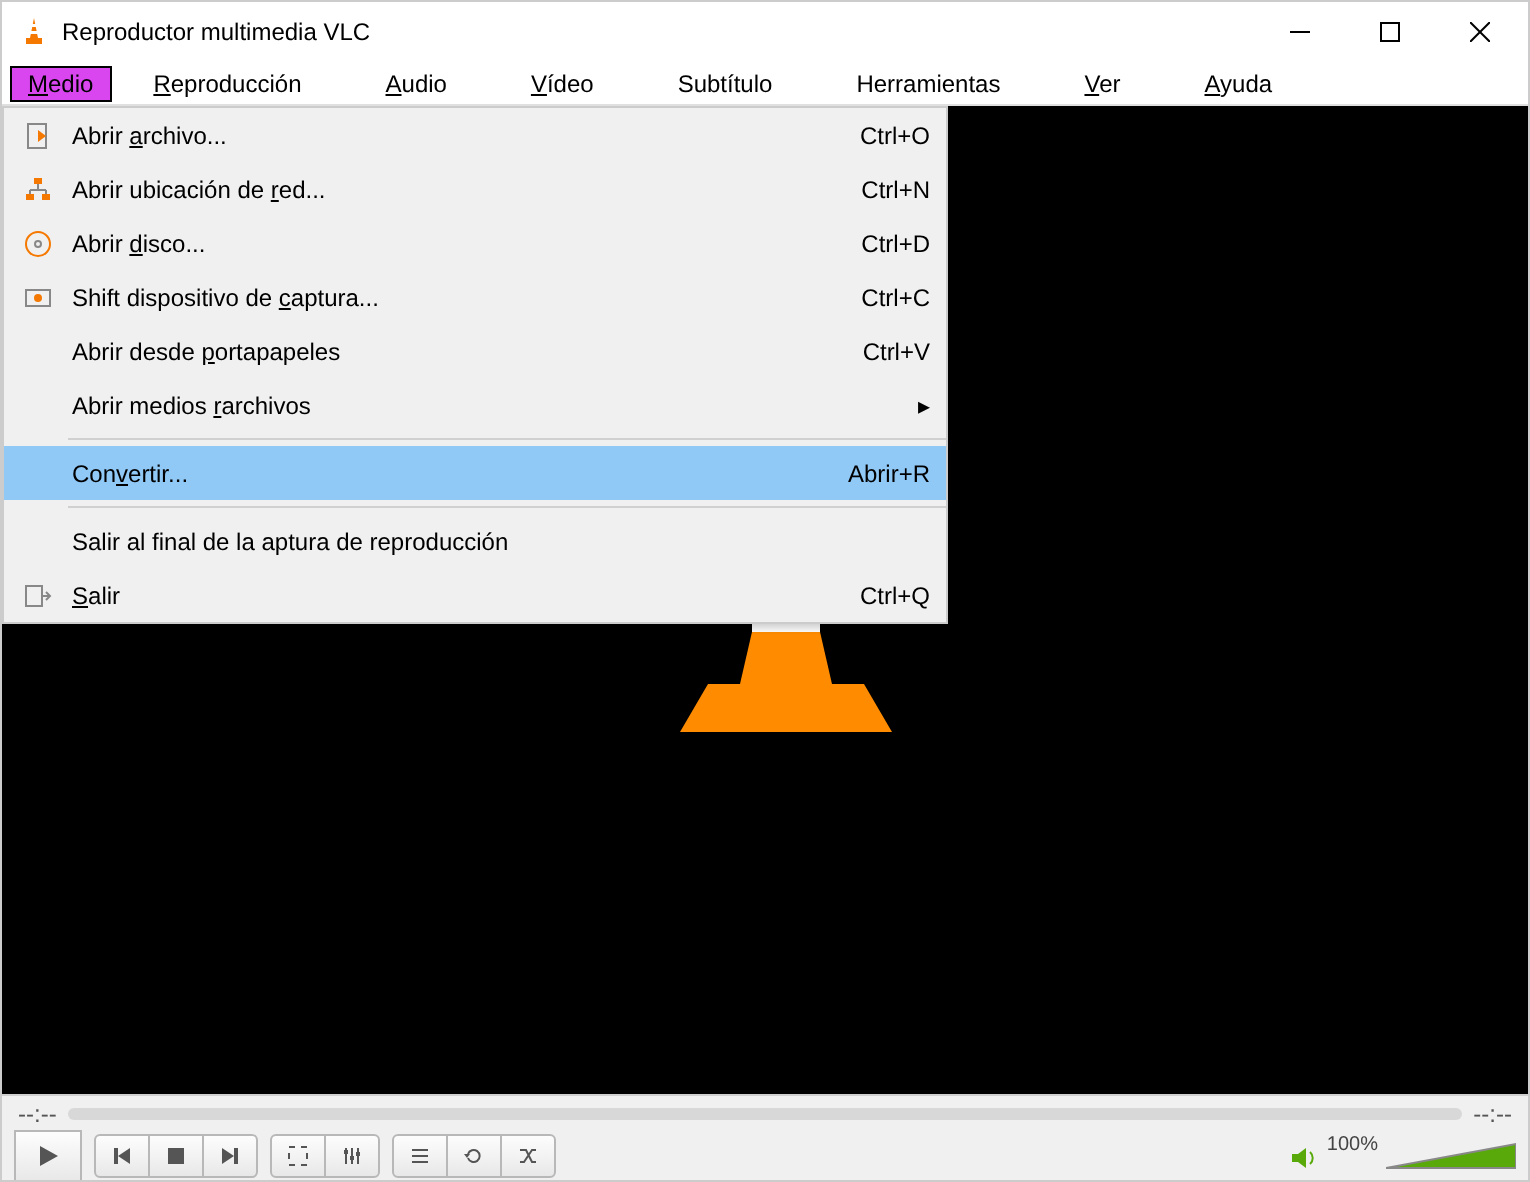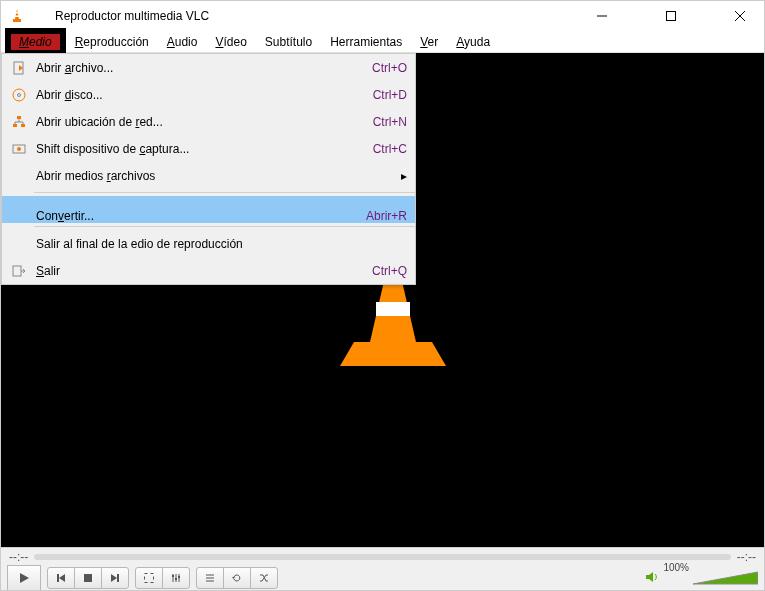--- a/index.html
+++ b/index.html
@@ -1,52 +1,52 @@
 <!DOCTYPE html>
 <html><head>
 <meta charset="utf-8">
 <style>
 * { margin: 0; padding: 0; box-sizing: border-box; font-family: "Segoe UI", Tahoma, sans-serif; font-size: 12px; }
 body { background: #fff; width: 765px; height: 591px; overflow: hidden; border: 1px solid #ccc; }
 
-.titlebar { height: 30px; display: flex; align-items: center; padding: 0 2px 0 8px; background: #fff; gap: 24px; }
+.titlebar { height: 30px; display: flex; align-items: center; padding: 0 2px 0 8px; background: #fff; }
 .titlebar .cone { width: 16px; height: 16px; margin-right: 6px; }
 .titlebar .title { flex: 1; }
 .titlebar .winbtn { width: 45px; height: 30px; display: flex; align-items: center; justify-content: center; }
 
 .menubar { height: 22px; display: flex; align-items: center; padding: 0 4px; border-bottom: 1px solid #e0e0e0; gap: 0; }
-.menubar .menu-item { padding: 2px 9px; cursor: default; }
-.menubar .menu-item.active { background: #b91c1c; border: 6px solid #000000; padding: 1px 8px; font-style: italic; }
+.menubar .menu-item { padding: 2px 21px; cursor: default; }
+.menubar .menu-item.active { background: #d946ef; border: 1px solid #000000; padding: 1px 8px; }
 .menubar .menu-item .u { text-decoration: underline; }
 
 .content { position: relative; height: 494px; background: #000; overflow: hidden; }
 .logo-cone { position: absolute; left: 335px; top: 183px; }
 
-.dropdown { position: absolute; left: 0; top: 0; width: 415px; background: #f0f0f0; border: 1px solid #ccc; z-index: 10; box-shadow: 2px 2px 4px rgba(0,0,0,0.2); }
+.dropdown { position: absolute; left: 0; top: 0; width: 473px; background: #f0f0f0; border: 1px solid #ccc; z-index: 10; box-shadow: 2px 2px 4px rgba(0,0,0,0.2); }
 .dropdown .row { display: flex; align-items: center; height: 27px; padding: 0 8px 0 6px; }
-.dropdown .row.hover { background: #90c8f6; align-items: flex-end; }
+.dropdown .row.hover { background: #90c8f6; }
 .dropdown .sep { height: 1px; background: #d0d0d0; margin: 3px 0 3px 32px; }
 .dropdown .ico { width: 22px; display: flex; justify-content: center; }
 .dropdown .lbl { flex: 1; padding-left: 6px; }
 .dropdown .lbl .u { text-decoration: underline; }
-.dropdown .shortcut { color: #701a75; }
+.dropdown .shortcut { color: #000000; }
 .dropdown .arrow { margin-left: auto; }
 
 .bottombar { height: 44px; background: #f0f0f0; border-top: 1px solid #d0d0d0; display: flex; flex-direction: column; }
 .seekrow { display: flex; align-items: center; height: 18px; padding: 0 8px; gap: 6px; font-size: 11px; color: #555; }
 .seekbar { flex: 1; height: 6px; background: #d8d8d8; border-radius: 3px; }
 .controls { display: flex; align-items: center; padding: 0 6px; gap: 6px; height: 26px; }
 .cbtn { width: 28px; height: 22px; border: 1px solid #b8b8b8; background: linear-gradient(#fdfdfd,#e8e8e8); display: flex; align-items: center; justify-content: center; }
 .cbtn.big { width: 34px; height: 26px; }
 .bgroup { display: flex; }
 .bgroup .cbtn { border-radius: 0; margin-left: -1px; }
 .bgroup .cbtn:first-child { border-top-left-radius: 3px; border-bottom-left-radius: 3px; margin-left: 0; }
 .bgroup .cbtn:last-child { border-top-right-radius: 3px; border-bottom-right-radius: 3px; }
 .spacer { flex: 1; }
-.vol { display: flex; align-items: flex-start; gap: 4px; }
+.vol { display: flex; align-items: flex-end; gap: 4px; }
 .voltext { font-size: 10px; color: #444; position: relative; top: -8px;}
 .voltri { width: 65px; height: 16px; }
 
 svg { display: block; }
 </style>
 </head>
 <body>
 
 <div class="titlebar">
   <span class="cone">
@@ -104,67 +104,72 @@
             <rect x="2" y="1" width="9" height="12" fill="none" stroke="#888"></rect>
             <polygon points="7,4 11,7 7,10" fill="#f57900"></polygon>
           </svg>
         </span>
       <span class="lbl"><span>Abrir </span><span class="u">a</span><span>rchivo...</span></span>
       <span class="shortcut">Ctrl+O</span>
     </div>
     <div class="row">
       <span class="ico">
           <svg width="14" height="14">
-            <circle cx="7" cy="7" r="6" fill="none" stroke="#f57900"></circle>
-            <circle cx="7" cy="7" r="1.5" fill="none" stroke="#888"></circle>
-          </svg>
-        </span>
-      <span class="lbl"><span>Abrir </span><span class="u">d</span><span>isco...</span></span>
-      <span class="shortcut">Ctrl+D</span>
-    </div>
-    <div class="row">
-      <span class="ico">
-          <svg width="14" height="14">
             <rect x="5" y="1" width="4" height="3" fill="#f57900"></rect>
             <rect x="1" y="9" width="4" height="3" fill="#f57900"></rect>
             <rect x="9" y="9" width="4" height="3" fill="#f57900"></rect>
             <line x1="7" y1="4" x2="7" y2="7" stroke="#888"></line>
             <line x1="3" y1="9" x2="3" y2="7" stroke="#888"></line>
             <line x1="11" y1="9" x2="11" y2="7" stroke="#888"></line>
             <line x1="3" y1="7" x2="11" y2="7" stroke="#888"></line>
           </svg>
         </span>
       <span class="lbl"><span>Abrir ubicación de </span><span class="u">r</span><span>ed...</span></span>
       <span class="shortcut">Ctrl+N</span>
     </div>
     <div class="row">
       <span class="ico">
           <svg width="14" height="14">
+            <circle cx="7" cy="7" r="6" fill="none" stroke="#f57900"></circle>
+            <circle cx="7" cy="7" r="1.5" fill="none" stroke="#888"></circle>
+          </svg>
+        </span>
+      <span class="lbl"><span>Abrir </span><span class="u">d</span><span>isco...</span></span>
+      <span class="shortcut">Ctrl+D</span>
+    </div>
+    <div class="row">
+      <span class="ico">
+          <svg width="14" height="14">
             <rect x="1" y="3" width="12" height="8" fill="none" stroke="#888"></rect>
             <circle cx="7" cy="7" r="2" fill="#f57900"></circle>
           </svg>
         </span>
       <span class="lbl"><span>Shift dispositivo de </span><span class="u">c</span><span>aptura...</span></span>
       <span class="shortcut">Ctrl+C</span>
     </div>
     <div class="row">
       <span class="ico"></span>
+      <span class="lbl"><span>Abrir desde </span><span class="u">p</span><span>ortapapeles</span></span>
+      <span class="shortcut">Ctrl+V</span>
+    </div>
+    <div class="row">
+      <span class="ico"></span>
       <span class="lbl"><span>Abrir medios </span><span class="u">r</span><span>archivos</span></span>
       <span class="arrow">▸</span>
     </div>
     <div class="sep"></div>
     <div class="row hover">
       <span class="ico"></span>
       <span class="lbl"><span>Con</span><span class="u">v</span><span>ertir...</span></span>
       <span class="shortcut">Abrir+R</span>
     </div>
     <div class="sep"></div>
     <div class="row">
       <span class="ico"></span>
-      <span class="lbl"><span>Salir al final de la edio de reproducción</span></span>
+      <span class="lbl"><span>Salir al final de la aptura de reproducción</span></span>
     </div>
     <div class="row">
       <span class="ico">
           <svg width="14" height="14">
             <rect x="1" y="2" width="8" height="10" fill="none" stroke="#888"></rect>
             <line x1="9" y1="7" x2="13" y2="7" stroke="#888"></line>
             <polyline points="11,5 13,7 11,9" fill="none" stroke="#888"></polyline>
           </svg>
         </span>
       <span class="lbl"><span class="u">S</span><span>alir</span></span>

